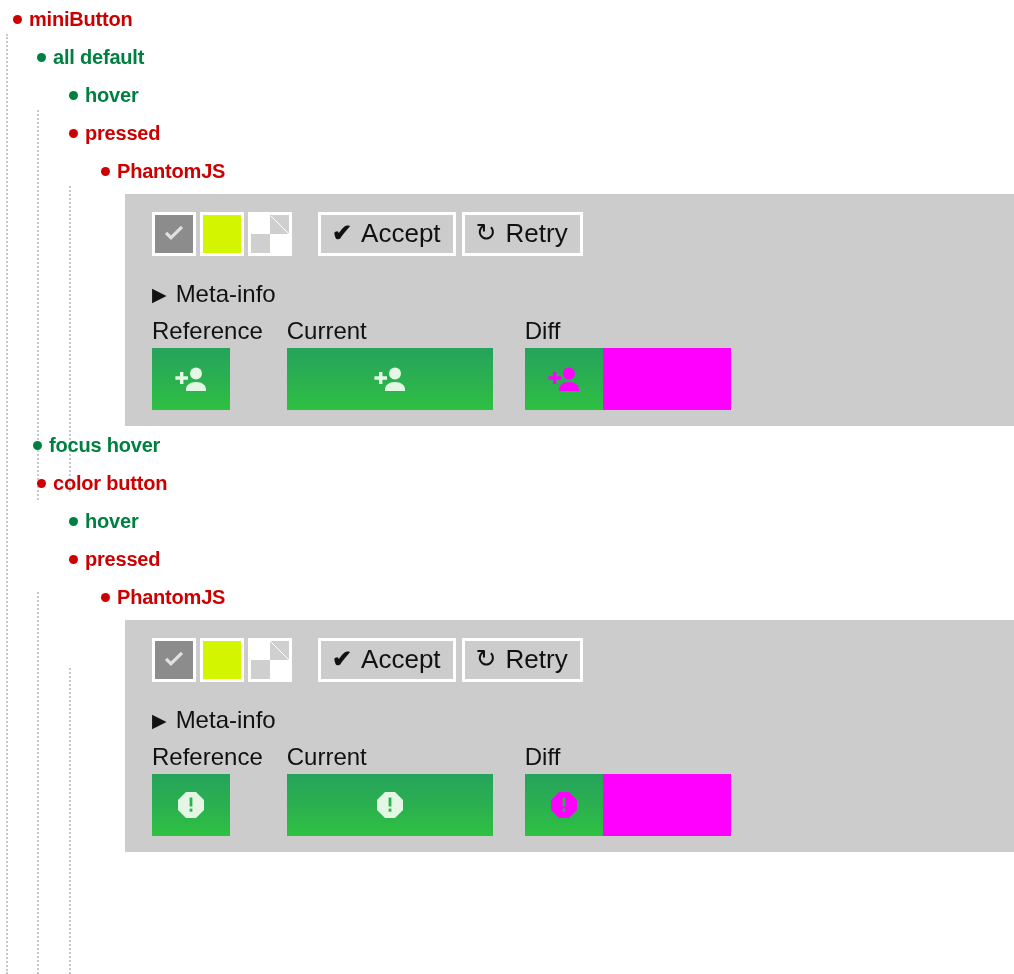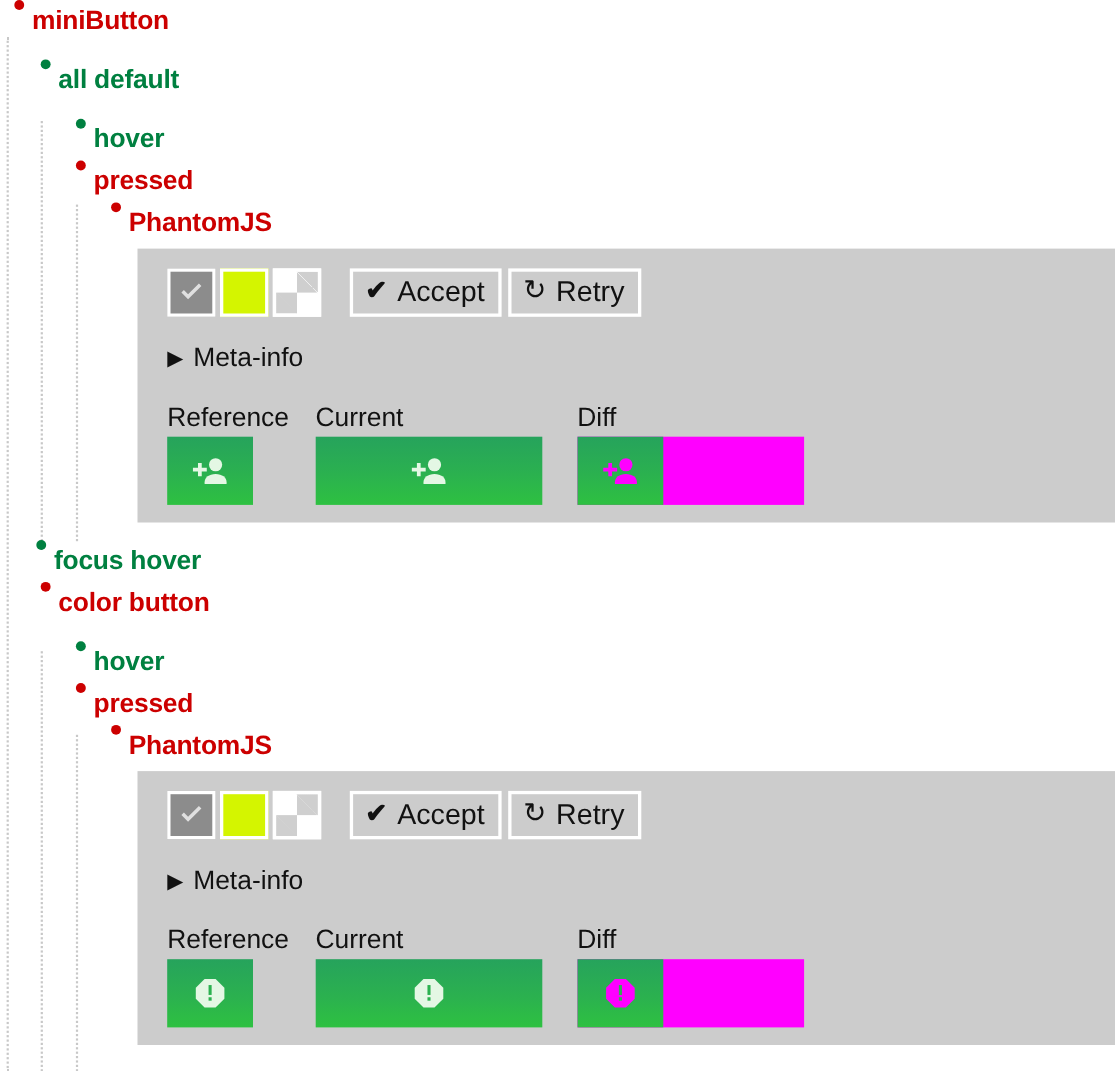--- a/index.html
+++ b/index.html
@@ -10,29 +10,29 @@
     font-family: "Liberation Sans", sans-serif;
     overflow: hidden;
   }
 
   #root { position: relative; width: 1014px; height: 974px; }
 
   
   .node { position: relative; }
   .node-label {
     display: flex;
-    align-items: flex-start;
+    align-items: center;
     font-weight: bold;
-    font-size: 24px;
+    font-size: 20px;
     line-height: 38px;
     white-space: nowrap;
     letter-spacing: -0.2px;
   }
   .node-label.fail { color: #cc0000; }
-  .node-label.pass { color: #008040; margin-top: 16px; }
+  .node-label.pass { color: #008040; }
 
   .bullet {
     width: 9px; height: 9px;
     border-radius: 50%;
     margin-right: 7px;
     flex: 0 0 auto;
   }
   .bullet.fail { background: #cc0000; }
   .bullet.pass { background: #008040; }
 
@@ -90,21 +90,21 @@
   .meta-row {
     margin-top: 24px;
     font-size: 24px;
     color: #111111;
     display: flex; align-items: center; gap: 9px;
     cursor: pointer;
     width: max-content;
   }
   .meta-arrow { font-size: 19px; line-height: 1; }
 
-  .images-row { display: flex; margin-top: 27px; align-items: flex-end; }
+  .images-row { display: flex; margin-top: 10px; align-items: flex-end; }
   .img-col { margin-right: 24px; }
   .img-title {
     font-size: 24px;
     color: #111111;
     margin-bottom: 5px;
     line-height: 1.05;
   }
 
   .shot {
     background: linear-gradient(180deg, #26a35c 0%, #2bb14f 55%, #2ec141 100%);

